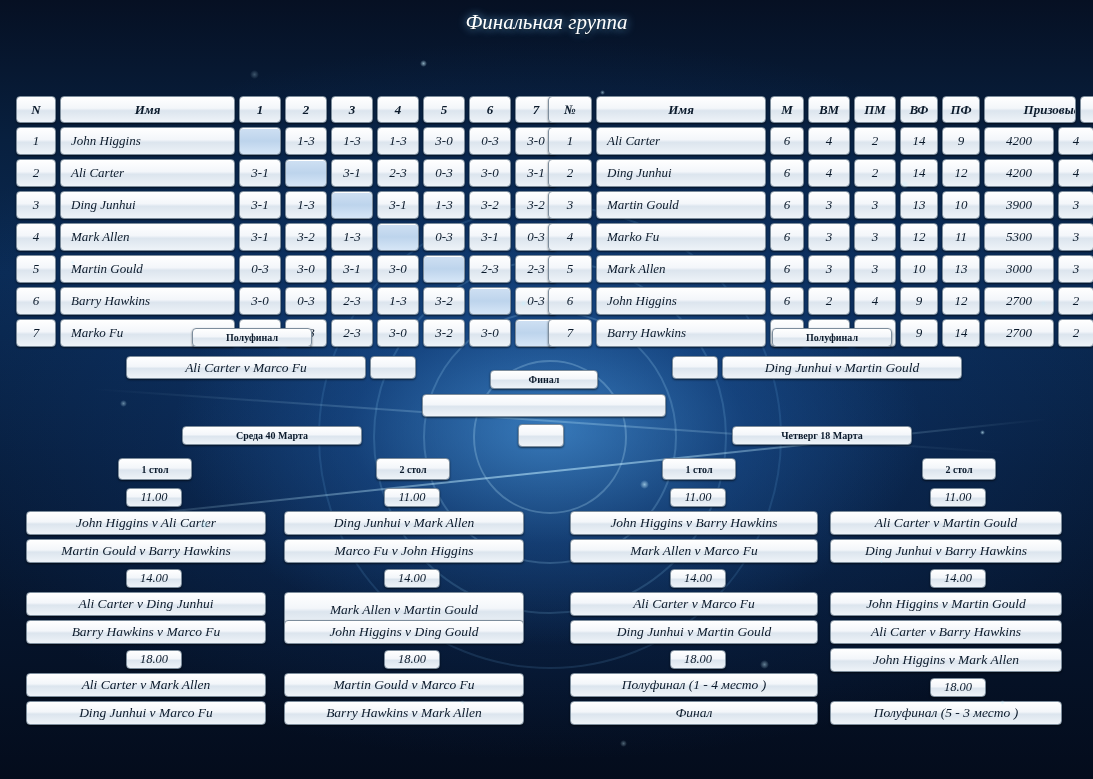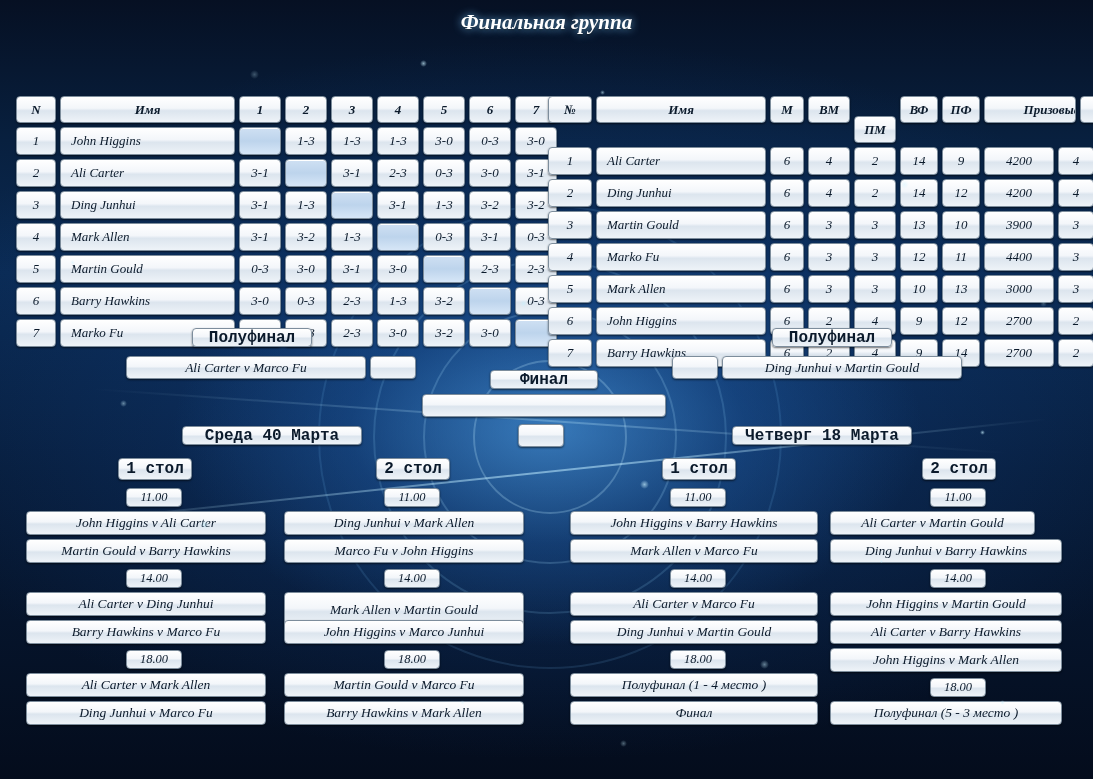--- a/index.html
+++ b/index.html
@@ -25,21 +25,21 @@
 
   .title-wrap{position:absolute;left:0;top:4px;width:1093px;text-align:center;}
   .title{
     font-family:"Liberation Serif", serif;
     font-style:italic;font-weight:bold;font-size:25px;color:#ffffff;
     text-shadow:0 0 8px rgba(120,200,255,.9),0 1px 2px #000;
     letter-spacing:.5px;
   }
   .subtitle{
     font-family:"Liberation Serif", serif;
-    font-style:italic;font-weight:bold;font-size:21px;color:#ffffff;
+    font-style:italic;font-weight:normal;font-size:21px;color:#ffffff;
     margin-top:6px;text-shadow:0 0 8px rgba(120,200,255,.9),0 1px 2px #000;
   }
 
   
   .cell{
     background:linear-gradient(180deg,#ffffff 0%,#f3f6fa 45%,#dce5ee 55%,#eef3f8 100%);
     border:1px solid #7d8d9c;
     border-radius:4px;
     box-shadow:0 1px 2px rgba(0,0,0,.55), inset 0 1px 0 #ffffff;
     font-family:"Liberation Serif", serif;
@@ -58,22 +58,22 @@
     color:transparent;
   }
   .cell.name{justify-content:flex-start;padding-left:10px;}
 
   
   .tbl{position:absolute;}
   .row{display:flex;gap:4px;margin-bottom:4px;}
 
   
   .lbl{
-    height:19px;font-size:16px;font-weight:bold;font-style:normal;
-    font-family:Liberation Mono, monospace;
+    height:19px;font-size:10px;font-weight:bold;font-style:normal;
+    font-family:Liberation Serif, serif;
   }
   .match{height:23px;font-size:13.5px;}
   .time{height:19px;font-size:12.5px;font-style:italic;}
 </style>
 </head>
 <body>
 
 <div class="swirl s1"></div>
 <div class="swirl s2"></div>
 <div class="swirl s3"></div>
@@ -175,21 +175,21 @@
       <div class="cell blue" style="width:42px;height:28px;"></div>
     </div>
   </div>
 
 <div class="tbl" id="standings" style="left:548px;top:96px;">
     <div class="row">
       <div class="cell hdr" style="width:44px;height:27px;">№</div>
       <div class="cell hdr" style="width:170px;height:27px;">Имя</div>
       <div class="cell hdr" style="width:34px;height:27px;">М</div>
       <div class="cell hdr" style="width:42px;height:27px;">ВМ</div>
-      <div class="cell hdr" style="width:42px;height:27px;margin-top:20px;">ПМ</div>
+      <div class="cell hdr" style="width:42px;height:27px;">ПМ</div>
       <div class="cell hdr" style="width:38px;height:27px;">ВФ</div>
       <div class="cell hdr" style="width:38px;height:27px;">ПФ</div>
       <div class="cell hdr" style="width:92px;height:27px;padding-left:43px;">Призовые</div>
       <div class="cell hdr" style="width:36px;height:27px;">О</div>
     </div>
     <div class="row">
       <div class="cell " style="width:44px;height:28px;">1</div>
       <div class="cell name" style="width:170px;height:28px;">Ali Carter</div>
       <div class="cell " style="width:34px;height:28px;">6</div>
       <div class="cell " style="width:42px;height:28px;">4</div>
@@ -222,21 +222,21 @@
       <div class="cell " style="width:36px;height:28px;">3</div>
     </div>
     <div class="row">
       <div class="cell " style="width:44px;height:28px;">4</div>
       <div class="cell name" style="width:170px;height:28px;">Marko Fu</div>
       <div class="cell " style="width:34px;height:28px;">6</div>
       <div class="cell " style="width:42px;height:28px;">3</div>
       <div class="cell " style="width:42px;height:28px;">3</div>
       <div class="cell " style="width:38px;height:28px;">12</div>
       <div class="cell " style="width:38px;height:28px;">11</div>
-      <div class="cell " style="width:70px;height:28px;">4400</div>
+      <div class="cell " style="width:70px;height:28px;">5300</div>
       <div class="cell " style="width:36px;height:28px;">3</div>
     </div>
     <div class="row">
       <div class="cell " style="width:44px;height:28px;">5</div>
       <div class="cell name" style="width:170px;height:28px;">Mark Allen</div>
       <div class="cell " style="width:34px;height:28px;">6</div>
       <div class="cell " style="width:42px;height:28px;">3</div>
       <div class="cell " style="width:42px;height:28px;">3</div>
       <div class="cell " style="width:38px;height:28px;">10</div>
       <div class="cell " style="width:38px;height:28px;">13</div>
@@ -290,38 +290,38 @@
     <div class="cell match" style="position: absolute; left: 26px; top: 194px; width: 240px; height: 24px;">Barry Hawkins  v Marco Fu</div>
     <div class="cell time" style="position: absolute; left: 126px; top: 224px; width: 56px; height: 19px;">18.00</div>
     <div class="cell match" style="position: absolute; left: 26px; top: 247px; width: 240px; height: 24px;">Ali Carter v Mark Allen</div>
     <div class="cell match" style="position: absolute; left: 26px; top: 275px; width: 240px; height: 24px;">Ding Junhui v Marco Fu</div>
     <div class="cell lbl" style="position: absolute; left: 376px; top: 32px; width: 74px; height: 22px;">2 стол</div>
     <div class="cell time" style="position: absolute; left: 384px; top: 62px; width: 56px; height: 19px;">11.00</div>
     <div class="cell match" style="position: absolute; left: 284px; top: 85px; width: 240px; height: 24px;">Ding Junhui v Mark Allen</div>
     <div class="cell match" style="position: absolute; left: 284px; top: 113px; width: 240px; height: 24px;">Marco Fu v John Higgins</div>
     <div class="cell time" style="position: absolute; left: 384px; top: 143px; width: 56px; height: 19px;">14.00</div>
     <div class="cell match" style="position: absolute; left: 284px; top: 166px; width: 240px; height: 36px;">Mark Allen v Martin Gould</div>
-    <div class="cell match" style="position: absolute; left: 284px; top: 194px; width: 240px; height: 24px;">John Higgins v Marco Junhui</div>
+    <div class="cell match" style="position: absolute; left: 284px; top: 194px; width: 240px; height: 24px;">John Higgins v Ding Gould</div>
     <div class="cell time" style="position: absolute; left: 384px; top: 224px; width: 56px; height: 19px;">18.00</div>
     <div class="cell match" style="position: absolute; left: 284px; top: 247px; width: 240px; height: 24px;">Martin Gould v Marco Fu</div>
     <div class="cell match" style="position: absolute; left: 284px; top: 275px; width: 240px; height: 24px;">Barry Hawkins v Mark Allen</div>
     <div class="cell lbl" style="position: absolute; left: 732px; top: 0px; width: 180px; height: 19px;">Четверг 18 Марта</div>
     <div class="cell lbl" style="position: absolute; left: 662px; top: 32px; width: 74px; height: 22px;">1 стол</div>
     <div class="cell time" style="position: absolute; left: 670px; top: 62px; width: 56px; height: 19px;">11.00</div>
     <div class="cell match" style="position: absolute; left: 570px; top: 85px; width: 248px; height: 24px;">John Higgins v Barry Hawkins</div>
     <div class="cell match" style="position: absolute; left: 570px; top: 113px; width: 248px; height: 24px;">Mark Allen v Marco Fu</div>
     <div class="cell time" style="position: absolute; left: 670px; top: 143px; width: 56px; height: 19px;">14.00</div>
     <div class="cell match" style="position: absolute; left: 570px; top: 166px; width: 248px; height: 24px;">Ali Carter  v Marco Fu</div>
     <div class="cell match" style="position: absolute; left: 570px; top: 194px; width: 248px; height: 24px;">Ding Junhui  v Martin Gould</div>
     <div class="cell time" style="position: absolute; left: 670px; top: 224px; width: 56px; height: 19px;">18.00</div>
     <div class="cell match" style="position: absolute; left: 570px; top: 247px; width: 248px; height: 24px;">Полуфинал (1 - 4 место )</div>
     <div class="cell match" style="position: absolute; left: 570px; top: 275px; width: 248px; height: 24px;">Финал</div>
     <div class="cell lbl" style="position: absolute; left: 922px; top: 32px; width: 74px; height: 22px;">2 стол</div>
     <div class="cell time" style="position: absolute; left: 930px; top: 62px; width: 56px; height: 19px;">11.00</div>
-    <div class="cell match" style="position: absolute; left: 830px; top: 85px; width: 205px; height: 24px;">Ali Carter  v Martin Gould</div>
+    <div class="cell match" style="position: absolute; left: 830px; top: 85px; width: 232px; height: 24px;">Ali Carter  v Martin Gould</div>
     <div class="cell match" style="position: absolute; left: 830px; top: 113px; width: 232px; height: 24px;">Ding Junhui v Barry Hawkins</div>
     <div class="cell time" style="position: absolute; left: 930px; top: 143px; width: 56px; height: 19px;">14.00</div>
     <div class="cell match" style="position: absolute; left: 830px; top: 166px; width: 232px; height: 24px;">John Higgins  v Martin Gould</div>
     <div class="cell match" style="position: absolute; left: 830px; top: 194px; width: 232px; height: 24px;">Ali Carter  v Barry Hawkins</div>
     <div class="cell match" style="position: absolute; left: 830px; top: 222px; width: 232px; height: 24px;">John Higgins  v Mark Allen</div>
     <div class="cell time" style="position: absolute; left: 930px; top: 252px; width: 56px; height: 19px;">18.00</div>
     <div class="cell match" style="position: absolute; left: 830px; top: 275px; width: 232px; height: 24px;">Полуфинал (5 - 3 место )</div>
   </div>
 
 <div class="glow" style="width: 3px; height: 3px; left: 30px; top: 150px; opacity: 0.35;"></div>

